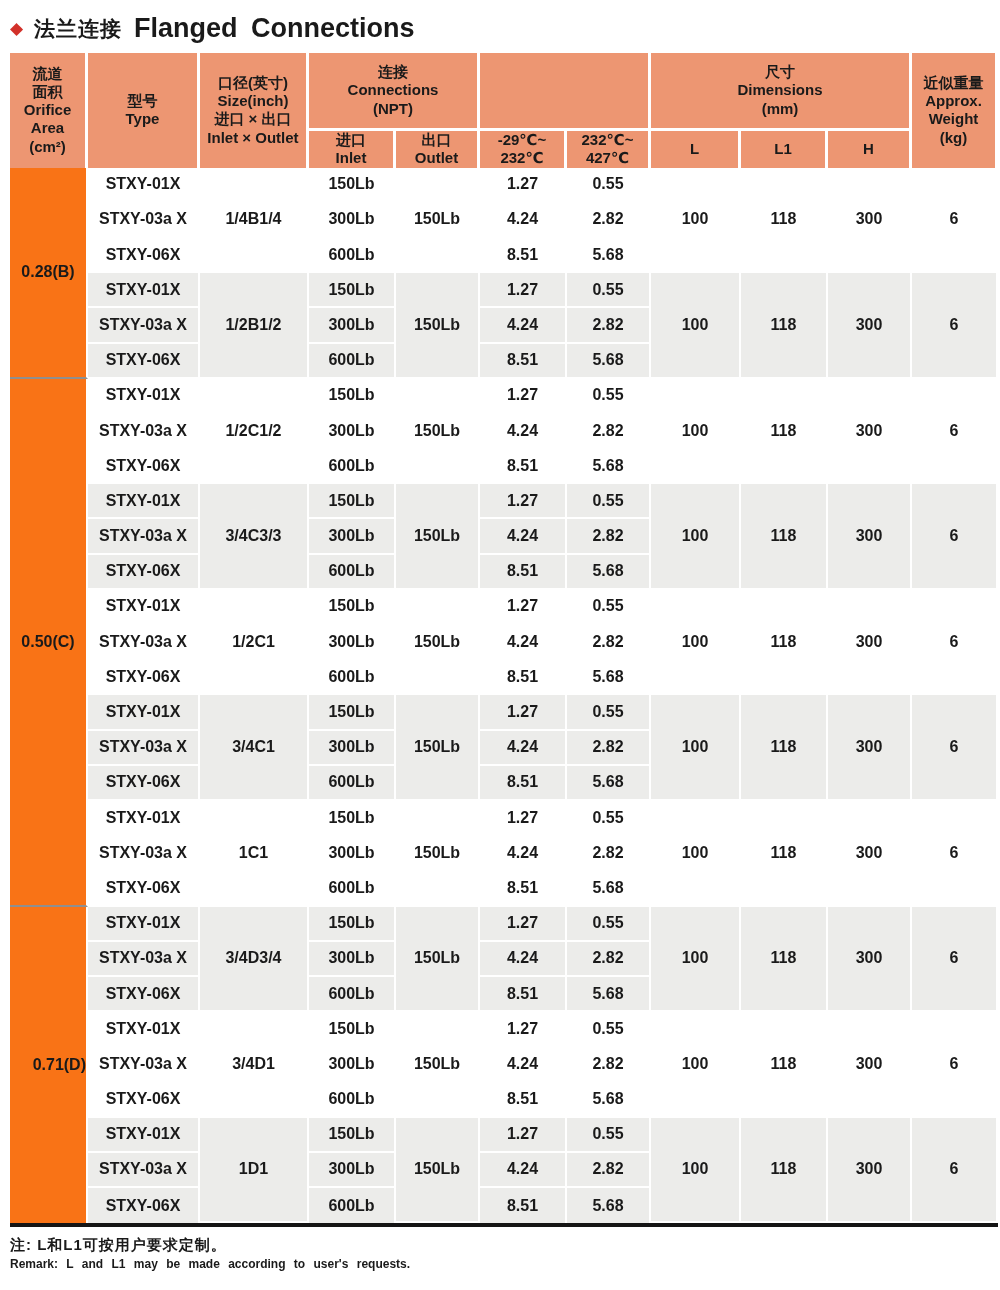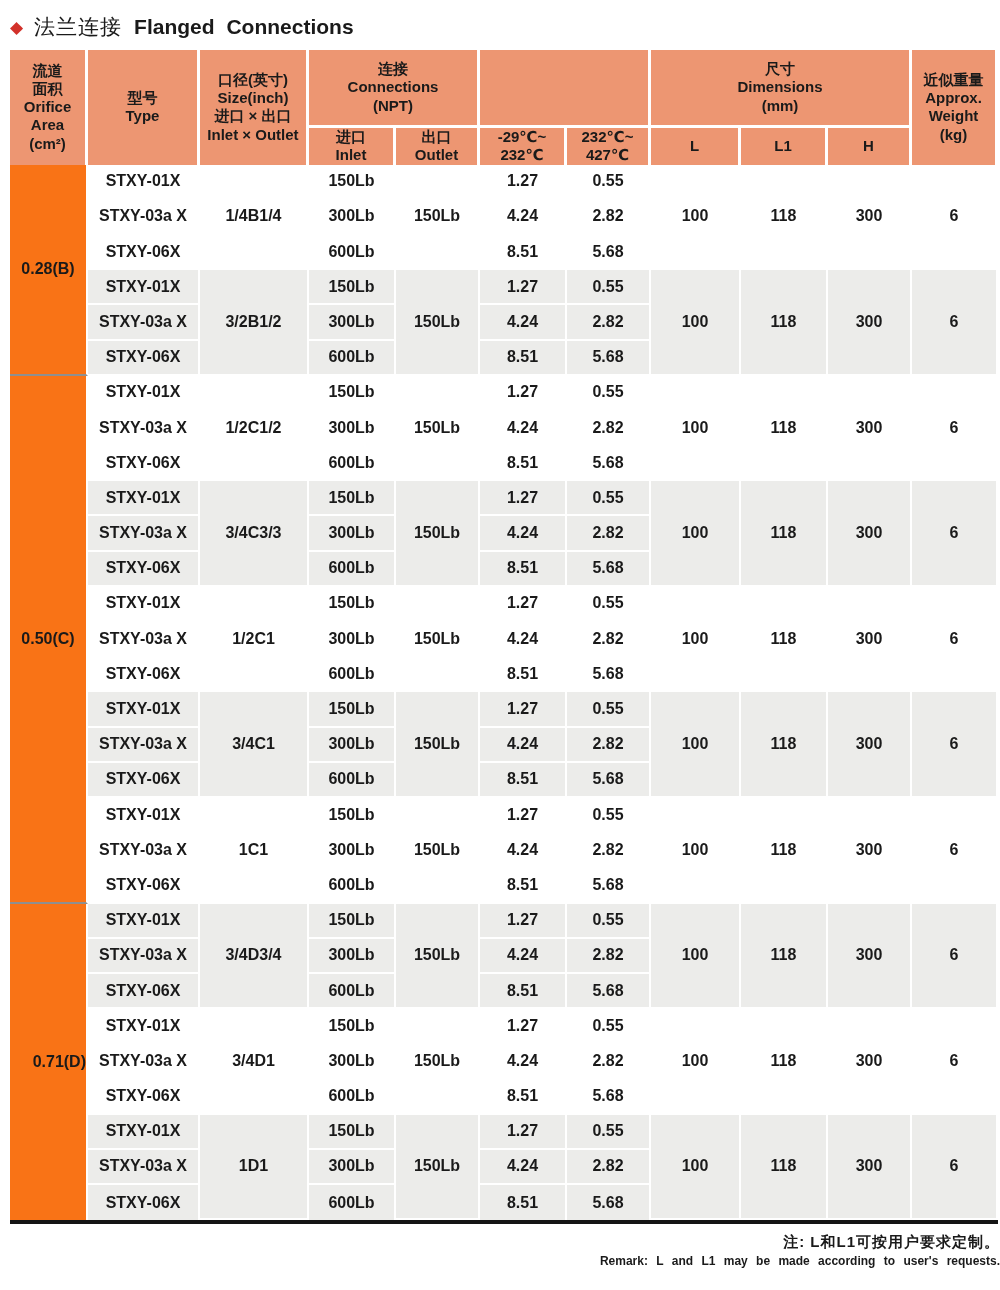--- a/index.html
+++ b/index.html
@@ -7,22 +7,22 @@
     width: 1000px; height: 1290px;
     font-family: "Liberation Sans", "DejaVu Sans", sans-serif;
     color: #1a1a1a;
     -webkit-font-smoothing: antialiased;
   }
   .page { position: relative; width: 1000px; height: 1290px; overflow: hidden; }
 
   
   .title-row { display: flex; align-items: center; padding: 13px 0 9px 10px; }
   .diamond { color: #d2312a; font-size: 17px; line-height: 1; margin-right: 11px; }
-  .title-zh { font-size: 21px; font-weight: normal; letter-spacing: 1px; }
-  .title-en { font-size: 21px; font-weight: bold; margin-left: 12px; word-spacing: 6px; }
+  .title-zh { font-size: 21px; font-weight: bold; letter-spacing: 1px; }
+  .title-en { font-size: 27px; font-weight: bold; margin-left: 12px; word-spacing: 6px; }
 
   
   table.spec {
     border-collapse: separate; border-spacing: 0;
     table-layout: fixed; width: 988px; margin-left: 10px;
     border-bottom: 4px solid #151515;
   }
   .spec th, .spec td {
     box-sizing: border-box; padding: 0;
     text-align: center; vertical-align: middle;
@@ -45,21 +45,21 @@
     border-bottom: 2px solid #ffffff;
     background: #ffffff;
   }
   tbody tr.shaded td { background: #ececea; }
   tbody th.area { background: #f97316; font-size: 16px; }
   tbody th.area.sep { border-bottom: 2px solid #8f8f8f; }
   tbody th.area.last { border-bottom: 0; text-align: right; }
   tbody tr.lastrow td { border-bottom: 0; }
 
   
-  .notes { margin: 7px 0 0 10px; text-align: right; }
+  .notes { margin: 7px 8px 0 10px; }
   .note-zh { font-size: 15px; font-weight: bold; line-height: 1.45; letter-spacing: 1px; }
   .note-en { font-size: 12px; font-weight: bold; line-height: 1.45; word-spacing: 5px; }
 </style>
 </head>
 <body>
 
 <div class="page">
 
   <div class="title-row">
     <span class="diamond">◆</span>
@@ -141,21 +141,21 @@
           <td>2.82</td>
         </tr>
         <tr class="">
           <td>STXY-06X</td>
           <td>600Lb</td>
           <td>8.51</td>
           <td>5.68</td>
         </tr>
         <tr class="shaded">
           <td>STXY-01X</td>
-          <td rowspan="3">3/2B1/2</td>
+          <td rowspan="3">1/2B1/2</td>
           <td>150Lb</td>
           <td rowspan="3">150Lb</td>
           <td>1.27</td>
           <td>0.55</td>
           <td rowspan="3">100</td>
           <td rowspan="3">118</td>
           <td rowspan="3">300</td>
           <td rowspan="3">6</td>
         </tr>
         <tr class="shaded">

